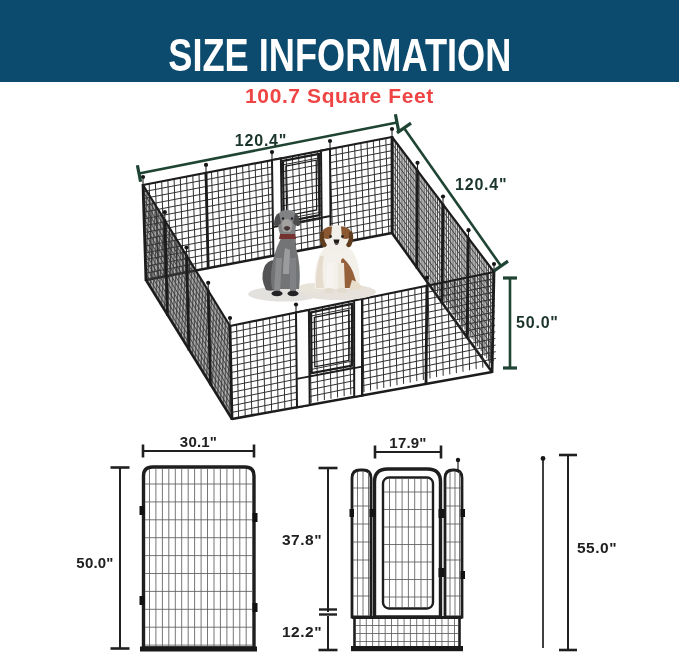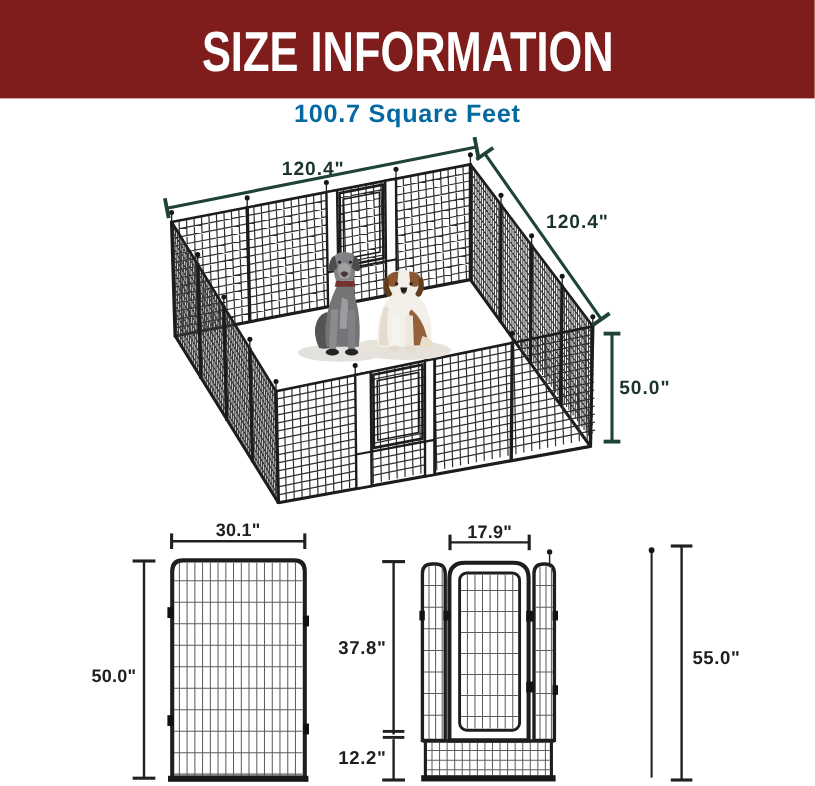--- a/index.html
+++ b/index.html
@@ -1,19 +1,19 @@
 <!DOCTYPE html>
 <html><head>
 <meta charset="utf-8">
 <style>
 html,body{margin:0;padding:0;background:#fff;width:679px;height:655px;overflow:hidden;}
 body{font-family:"Liberation Sans",sans-serif;position:relative;}
-.hdr{position:absolute;left:0;top:0;width:679px;height:82px;background:#7f1d1d;display:flex;align-items:center;justify-content:center;}
+.hdr{position:absolute;left:0;top:0;width:679px;height:82px;background:#0c4a6e;display:flex;align-items:flex-end;justify-content:center;}
 .hdr span{color:#fff;font-weight:700;font-size:47px;letter-spacing:0px;transform:scaleX(0.77);margin-top:3px;white-space:nowrap;}
-.sub{position:absolute;left:0;top:84px;width:679px;text-align:center;color:#0369a1;font-weight:700;font-size:21px;letter-spacing:0.6px;}
+.sub{position:absolute;left:0;top:84px;width:679px;text-align:center;color:#ef4444;font-weight:700;font-size:21px;letter-spacing:0.6px;}
 svg{position:absolute;left:0;top:0;}
 </style>
 </head>
 <body>
 
 <div class="hdr">
     <span>SIZE INFORMATION</span>
   </div>
 
 <div class="sub">100.7 Square Feet</div>

